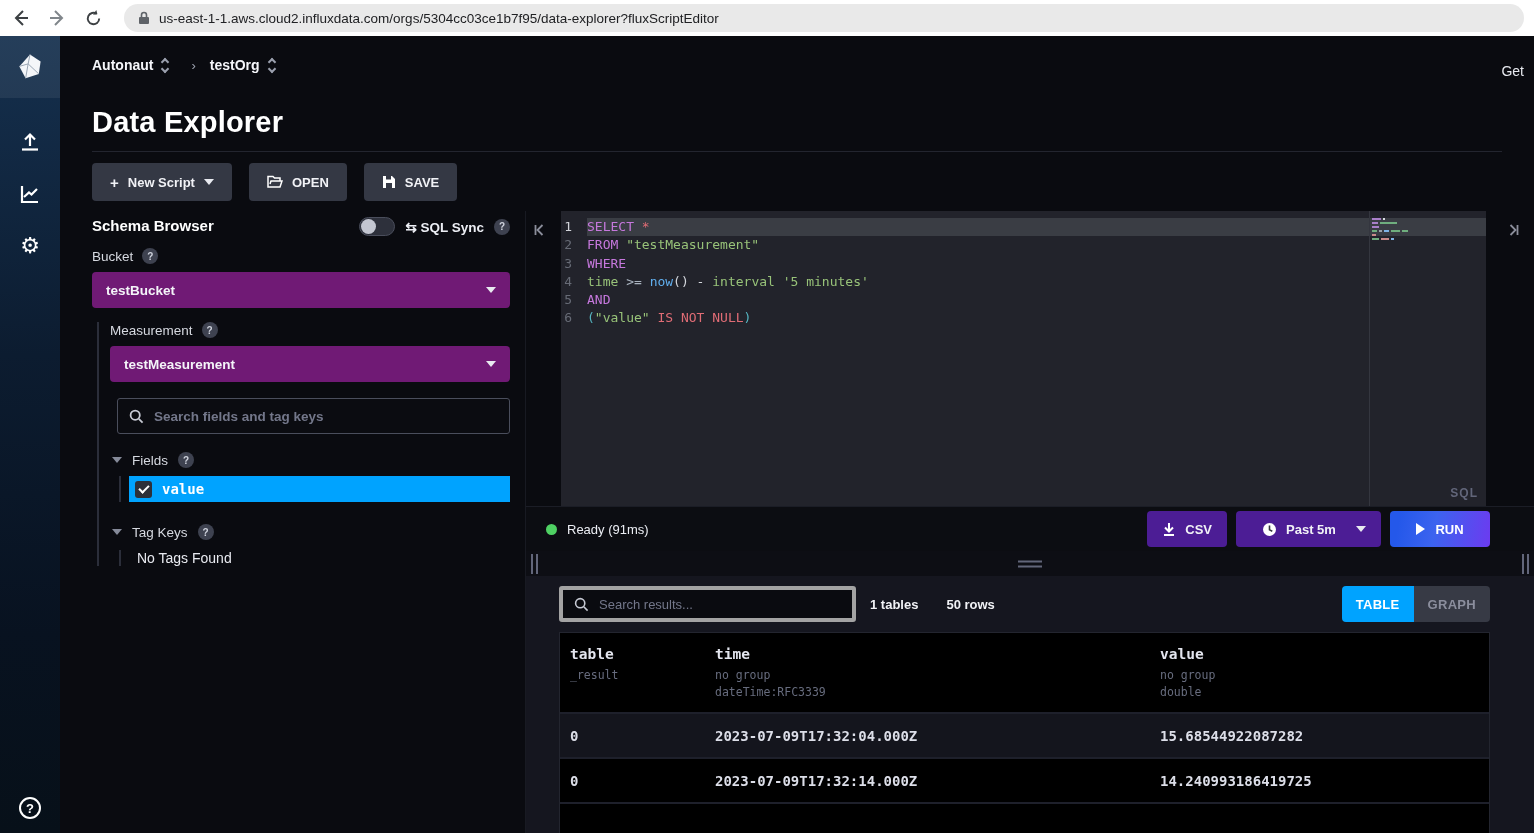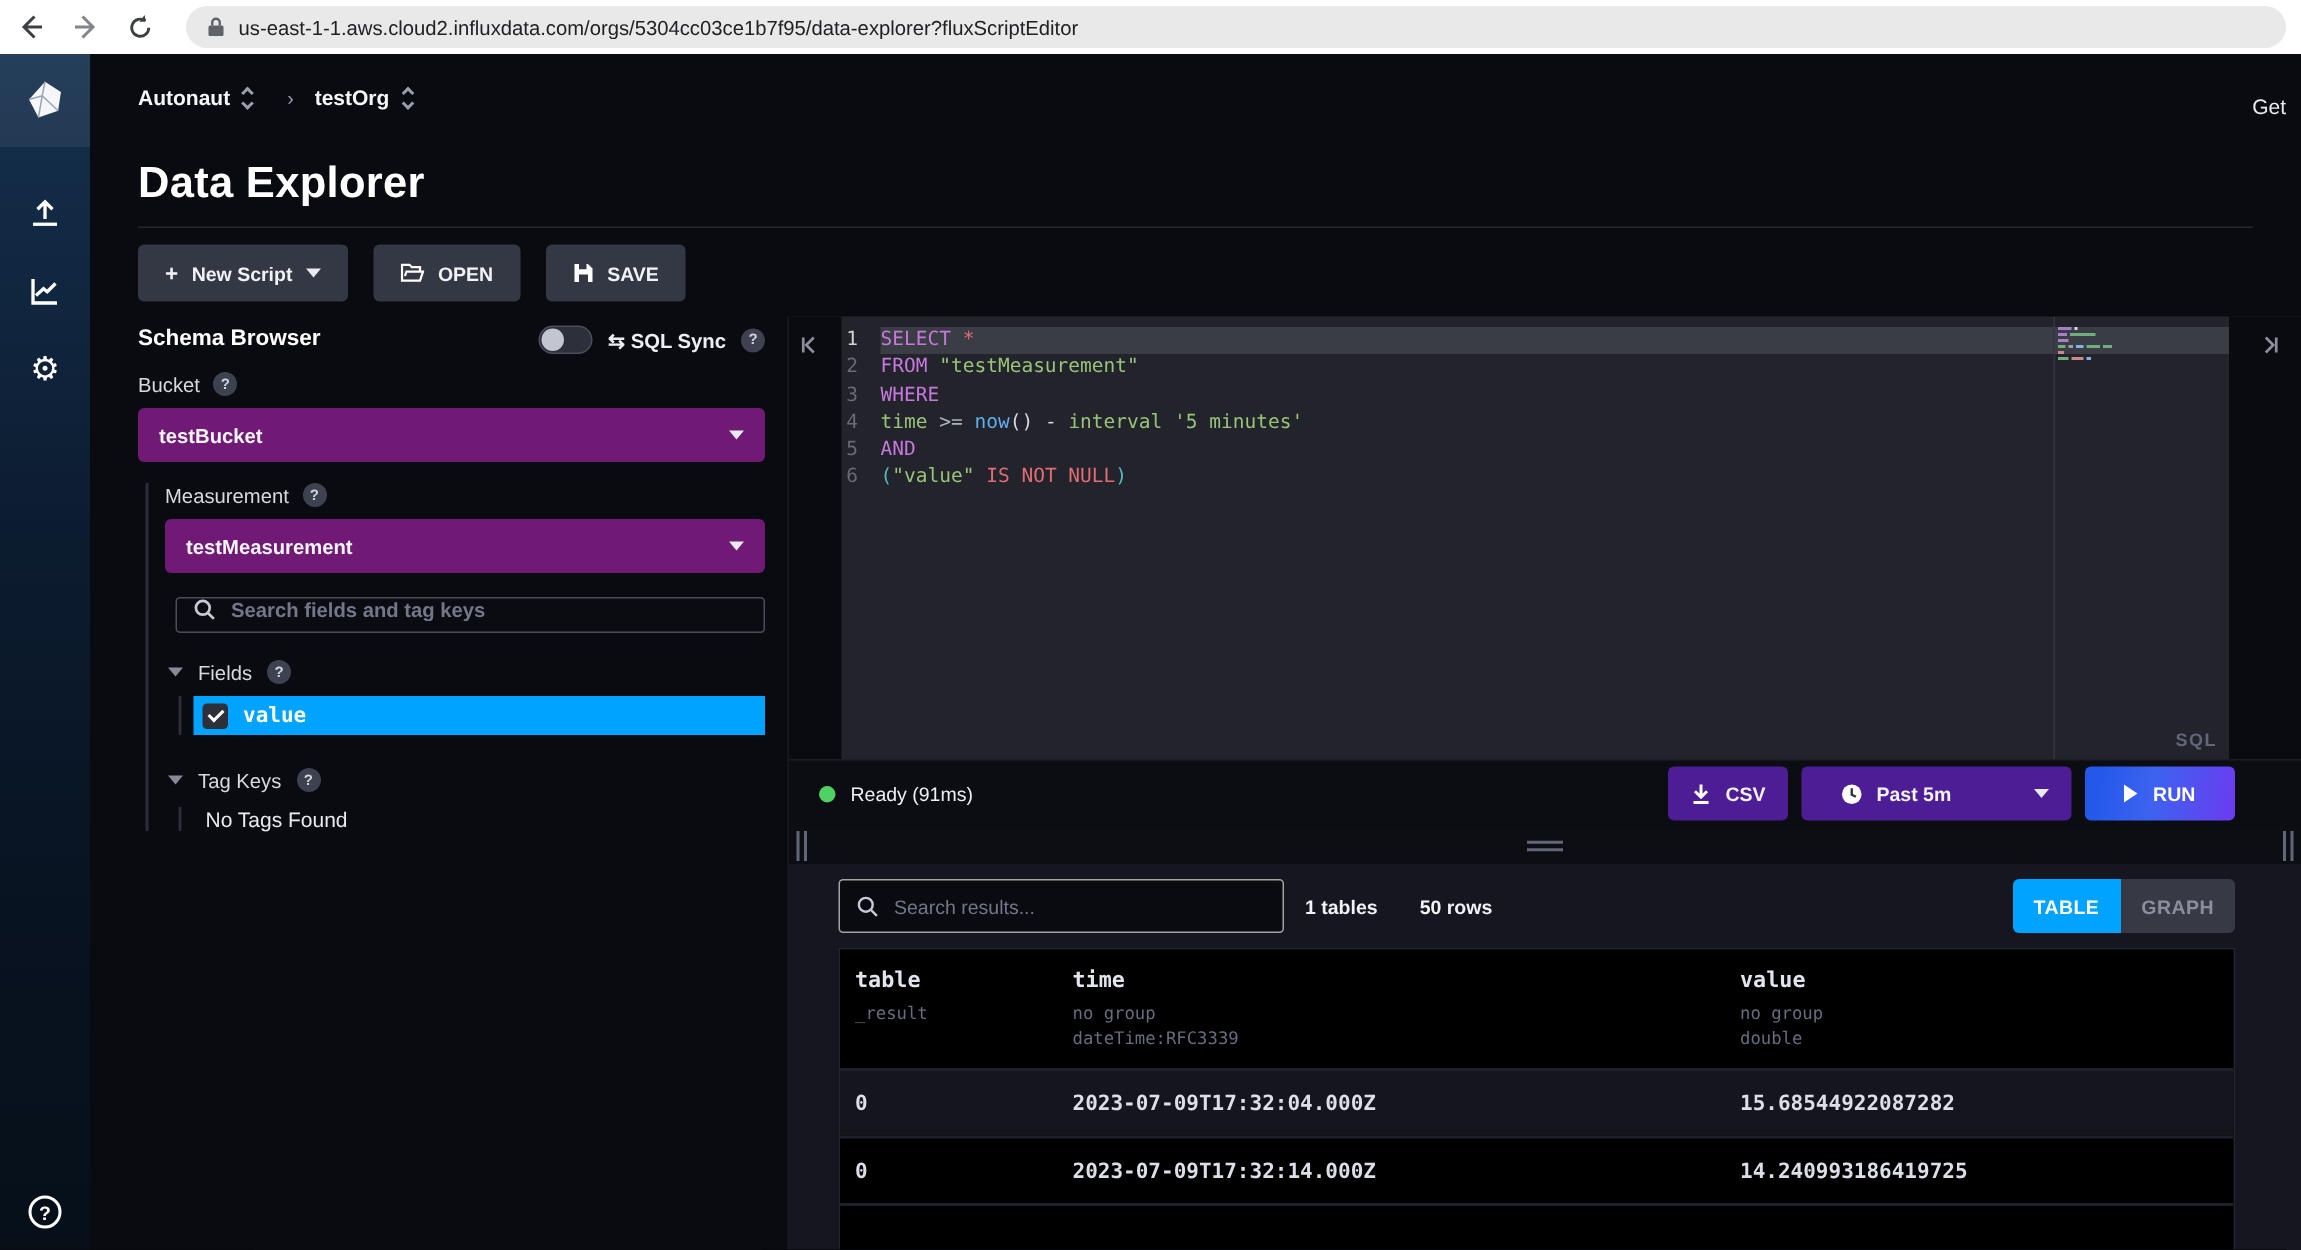--- a/index.html
+++ b/index.html
@@ -63,22 +63,22 @@
   .sql-sync { font-size:13.5px; font-weight:bold; color:#eceef4; }
   .qmark { width:16px; height:16px; border-radius:50%; background:#3e4250; color:#cfd3dd; font-size:10px;
            font-weight:bold; display:inline-flex; align-items:center; justify-content:center; flex-shrink:0; }
   .field-label { display:flex; align-items:center; gap:9px; font-size:13.5px; color:#d6d9e0; margin:14px 0 8px 0; }
   .dropdown { height:36px; background:#701a75; border-radius:4px; display:flex; align-items:center;
               padding:0 14px; cursor:pointer; }
   .dropdown .val { font-size:13.5px; font-weight:bold; color:#f4f5f9; }
   .dropdown .caret-dn { margin-left:auto; width:0; height:0; border-left:5px solid transparent;
                         border-right:5px solid transparent; border-top:6px solid #e8eaf0; }
   .outer-group { border-left:2px solid #2b2e3a; margin-left:5px; padding-left:11px; margin-top:14px; }
-  .searchbox { height:24px; margin:16px 0 6px 7px; background:#0b0c11; border:1px solid #4a4e5c;
-               border-radius:3px; display:flex; align-items:flex-start; padding:0 11px; gap:10px; }
+  .searchbox { height:36px; margin:16px 0 6px 7px; background:#0b0c11; border:1px solid #4a4e5c;
+               border-radius:3px; display:flex; align-items:center; padding:0 11px; gap:10px; }
   .searchbox input { flex:1; background:transparent; border:none; outline:none; color:#e6e8ee;
                      font-size:13.5px; font-family:"Liberation Sans",sans-serif; font-weight:bold; }
   .searchbox input::placeholder { color:#73778a; font-weight:bold; }
   .tree-head { display:flex; align-items:center; gap:10px; margin:18px 0 8px 2px; font-size:13.5px; color:#d6d9e0; }
   .tri-dn { width:0; height:0; border-left:5px solid transparent; border-right:5px solid transparent;
             border-top:6px solid #858a99; }
   .sub-block { border-left:2px solid #2b2e3a; margin-left:9px; padding-left:8px; }
   .value-row { height:26px; background:#00a3ff; display:flex; align-items:center; gap:10px; padding:0 6px;
                cursor:pointer; }
   .checkbox { width:17px; height:17px; background:#2d3039; border-radius:3px; position:relative; }
@@ -112,42 +112,42 @@
 
   .status-bar { height:45px; background:#0c0d12; border-top:1px solid #1b1d26; display:flex; align-items:center;
                 padding:0 44px 0 20px; flex-shrink:0; }
   .status-left { display:flex; align-items:center; gap:10px; }
   .dot { width:11px; height:11px; border-radius:50%; background:#4fd163; }
   .status-text { color:#eceef4; font-size:13px; }
   .status-right { margin-left:auto; display:flex; gap:9px; }
   .sbtn { height:36px; background:#4c1d95; border:none; border-radius:4px; color:#f1f2f6; font-size:13px;
           font-weight:bold; font-family:"Liberation Sans",sans-serif; display:flex; align-items:center;
           gap:9px; padding:0 15px; cursor:pointer; }
-  .sbtn.range { width:180px;padding-left:26px; }
+  .sbtn.range { width:145px;padding-left:26px; }
   .sbtn.range .caret-dn { margin-left:auto; width:0; height:0; border-left:5px solid transparent;
                           border-right:5px solid transparent; border-top:6px solid #e8eaf0; }
   .run-btn { width:100px; height:36px; border:none; border-radius:4px; color:#fff; font-size:13px;
              font-weight:bold; font-family:"Liberation Sans",sans-serif; display:flex; align-items:center;
              justify-content:center; gap:10px; cursor:pointer;
              background:linear-gradient(100deg,#2458ea 10%,#3c63ef 45%,#6c3bf0 100%); }
   .play { width:0; height:0; border-top:6px solid transparent; border-bottom:6px solid transparent;
           border-left:9px solid #fff; }
 
   .h-split { height:25px; background:#0d0e14; position:relative; flex-shrink:0; }
   .h-handle { position:absolute; left:50%; top:50%; transform:translate(-50%,-50%); display:flex;
               flex-direction:column; gap:3px; cursor:row-resize; }
   .h-handle i { width:24px; height:2px; background:#62667a; display:block; }
   .v-handle { position:absolute; top:50%; transform:translateY(-50%); display:flex; gap:3px; cursor:col-resize; }
   .v-handle i { width:2px; height:20px; background:#62667a; display:block; }
   .v-handle.left { left:5px; } .v-handle.right { right:5px; }
 
   
   .results { flex:1; background:#15161f; padding:0 44px 0 33px; display:flex; flex-direction:column; min-height:0; }
   .results-head { height:56px; display:flex; align-items:center; flex-shrink:0; }
-  .results-search { width:297px; height:36px; background:#0a0b10; border:1px solid #a3a3a3; border-radius:3px;
+  .results-search { width:297px; height:36px; background:#0a0b10; border:4px solid #a3a3a3; border-radius:3px;
                     display:flex; align-items:center; padding:0 11px; gap:10px; }
   .results-search input { flex:1; background:transparent; border:none; outline:none; color:#e6e8ee;
                           font-size:13px; font-family:"Liberation Sans",sans-serif; }
   .results-search input::placeholder { color:#73778a; }
   .count { color:#f1f2f6; font-size:13px; font-weight:bold; }
   .count.tables { margin-left:14px; } .count.rows { margin-left:28px; }
   .seg { margin-left:auto; display:flex; border-radius:4px; overflow:hidden; }
   .seg .tab { height:36px; min-width:67px; display:flex; align-items:center; justify-content:center;
               font-size:13px; font-weight:bold; padding:0 14px; cursor:pointer; letter-spacing:0.3px; }
   .seg .tab.active { background:#00a3ff; color:#fff; }

